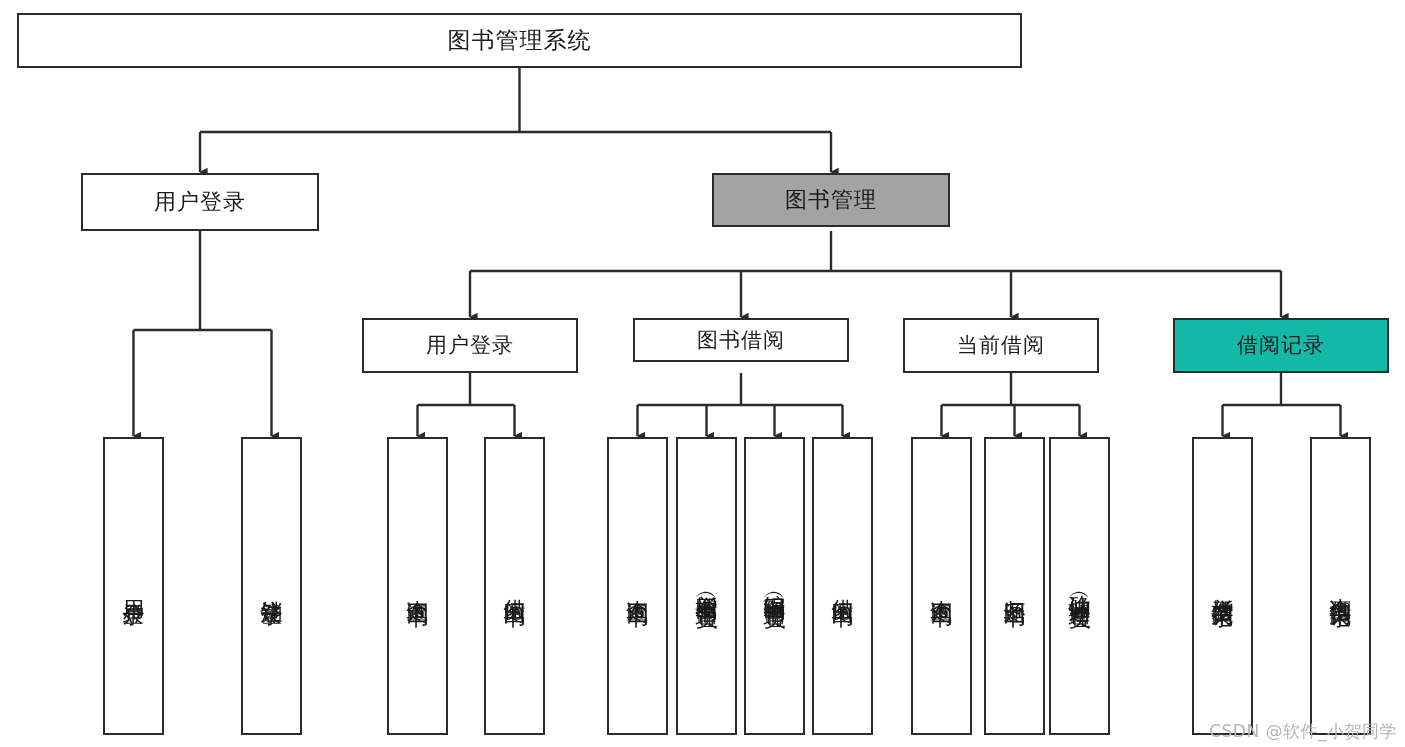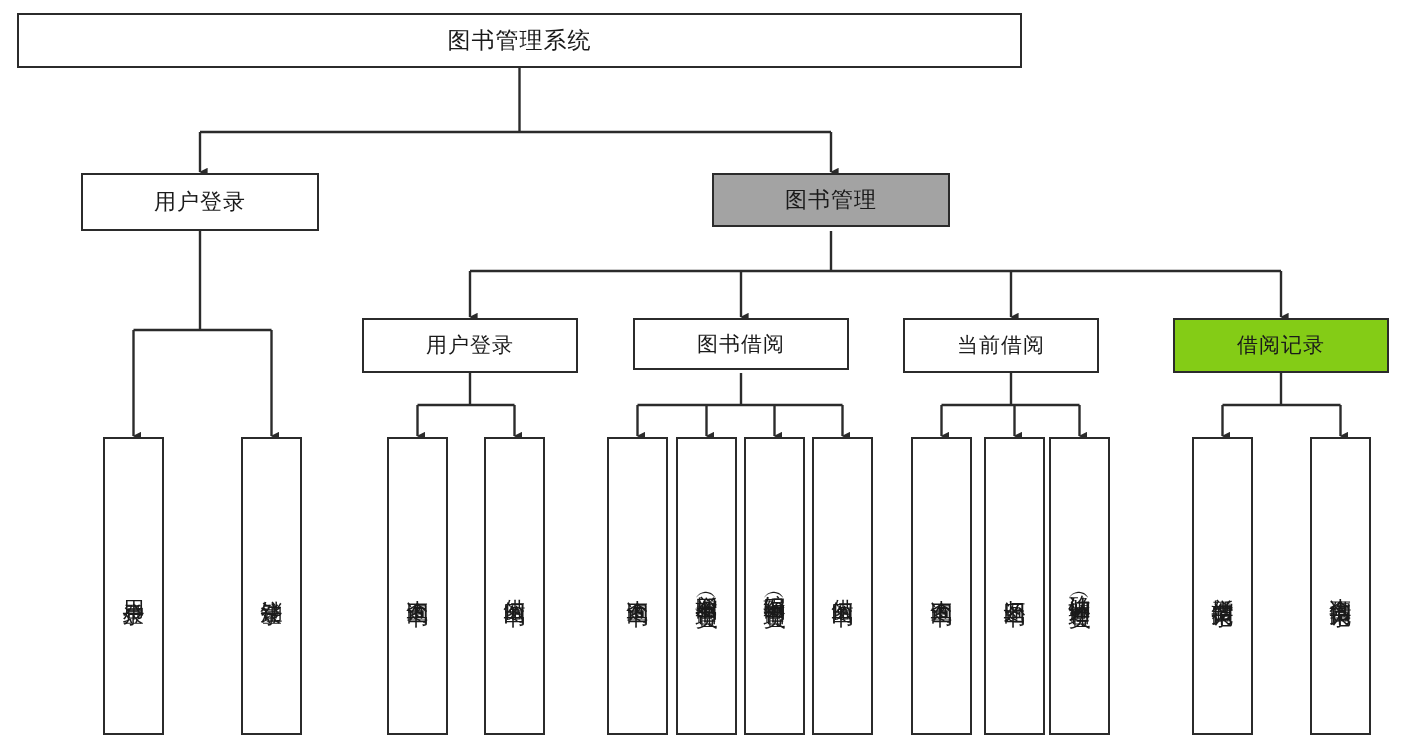--- a/index.html
+++ b/index.html
@@ -128,27 +128,27 @@
       </div>
       <div class="node level1" style="left: 81px; top: 173px; width: 238px; height: 58px; border-color: rgb(43, 43, 43); background: rgb(255, 255, 255);">
         <span class="node-label" style="color: rgb(26, 26, 26);">用户登录</span>
       </div>
       <div class="node level1" style="left: 712px; top: 173px; width: 238px; height: 54px; border-color: rgb(43, 43, 43); background: #a3a3a3;">
         <span class="node-label" style="color: rgb(26, 26, 26);">图书管理</span>
       </div>
       <div class="node level2" style="left: 362px; top: 318px; width: 216px; height: 55px; border-color: rgb(43, 43, 43); background: rgb(255, 255, 255);">
         <span class="node-label" style="color: rgb(26, 26, 26);">用户登录</span>
       </div>
-      <div class="node level2" style="left: 633px; top: 318px; width: 216px; height: 52px; border-color: rgb(43, 43, 43); background: rgb(255, 255, 255);">
+      <div class="node level2" style="left: 633px; top: 318px; width: 216px; height: 44px; border-color: rgb(43, 43, 43); background: rgb(255, 255, 255);">
         <span class="node-label" style="color: rgb(26, 26, 26);">图书借阅</span>
       </div>
       <div class="node level2" style="left: 903px; top: 318px; width: 196px; height: 55px; border-color: rgb(43, 43, 43); background: rgb(255, 255, 255);">
         <span class="node-label" style="color: rgb(26, 26, 26);">当前借阅</span>
       </div>
-      <div class="node level2" style="left: 1173px; top: 318px; width: 216px; height: 55px; border-color: rgb(43, 43, 43); background: #84cc16;">
+      <div class="node level2" style="left: 1173px; top: 318px; width: 216px; height: 55px; border-color: rgb(43, 43, 43); background: #14b8a6;">
         <span class="node-label" style="color: rgb(26, 26, 26);">借阅记录</span>
       </div>
       <div class="node level3 leaf" style="left: 103px; top: 437px; width: 61px; height: 298px; border-color: rgb(43, 43, 43); background: rgb(255, 255, 255);">
         <span class="node-label" style="color: rgb(26, 26, 26);">用户登录</span>
       </div>
       <div class="node level3 leaf" style="left: 241px; top: 437px; width: 61px; height: 298px; border-color: rgb(43, 43, 43); background: rgb(255, 255, 255);">
         <span class="node-label" style="color: rgb(26, 26, 26);">注销登录</span>
       </div>
       <div class="node level3 leaf" style="left: 387px; top: 437px; width: 61px; height: 298px; border-color: rgb(43, 43, 43); background: rgb(255, 255, 255);">
         <span class="node-label" style="color: rgb(26, 26, 26);">查询图书</span>
@@ -178,14 +178,15 @@
         <span class="node-label" style="color: rgb(26, 26, 26);">确认归还（管理员）</span>
       </div>
       <div class="node level3 leaf" style="left: 1192px; top: 437px; width: 61px; height: 298px; border-color: rgb(43, 43, 43); background: rgb(255, 255, 255);">
         <span class="node-label" style="color: rgb(26, 26, 26);">新增借阅记录</span>
       </div>
       <div class="node level3 leaf" style="left: 1310px; top: 437px; width: 61px; height: 298px; border-color: rgb(43, 43, 43); background: rgb(255, 255, 255);">
         <span class="node-label" style="color: rgb(26, 26, 26);">查询借阅记录</span>
       </div>
     </div>
 
+  <div id="watermark">CSDN @软件_小贺同学</div>
 
 </div>
 
 </body></html>

